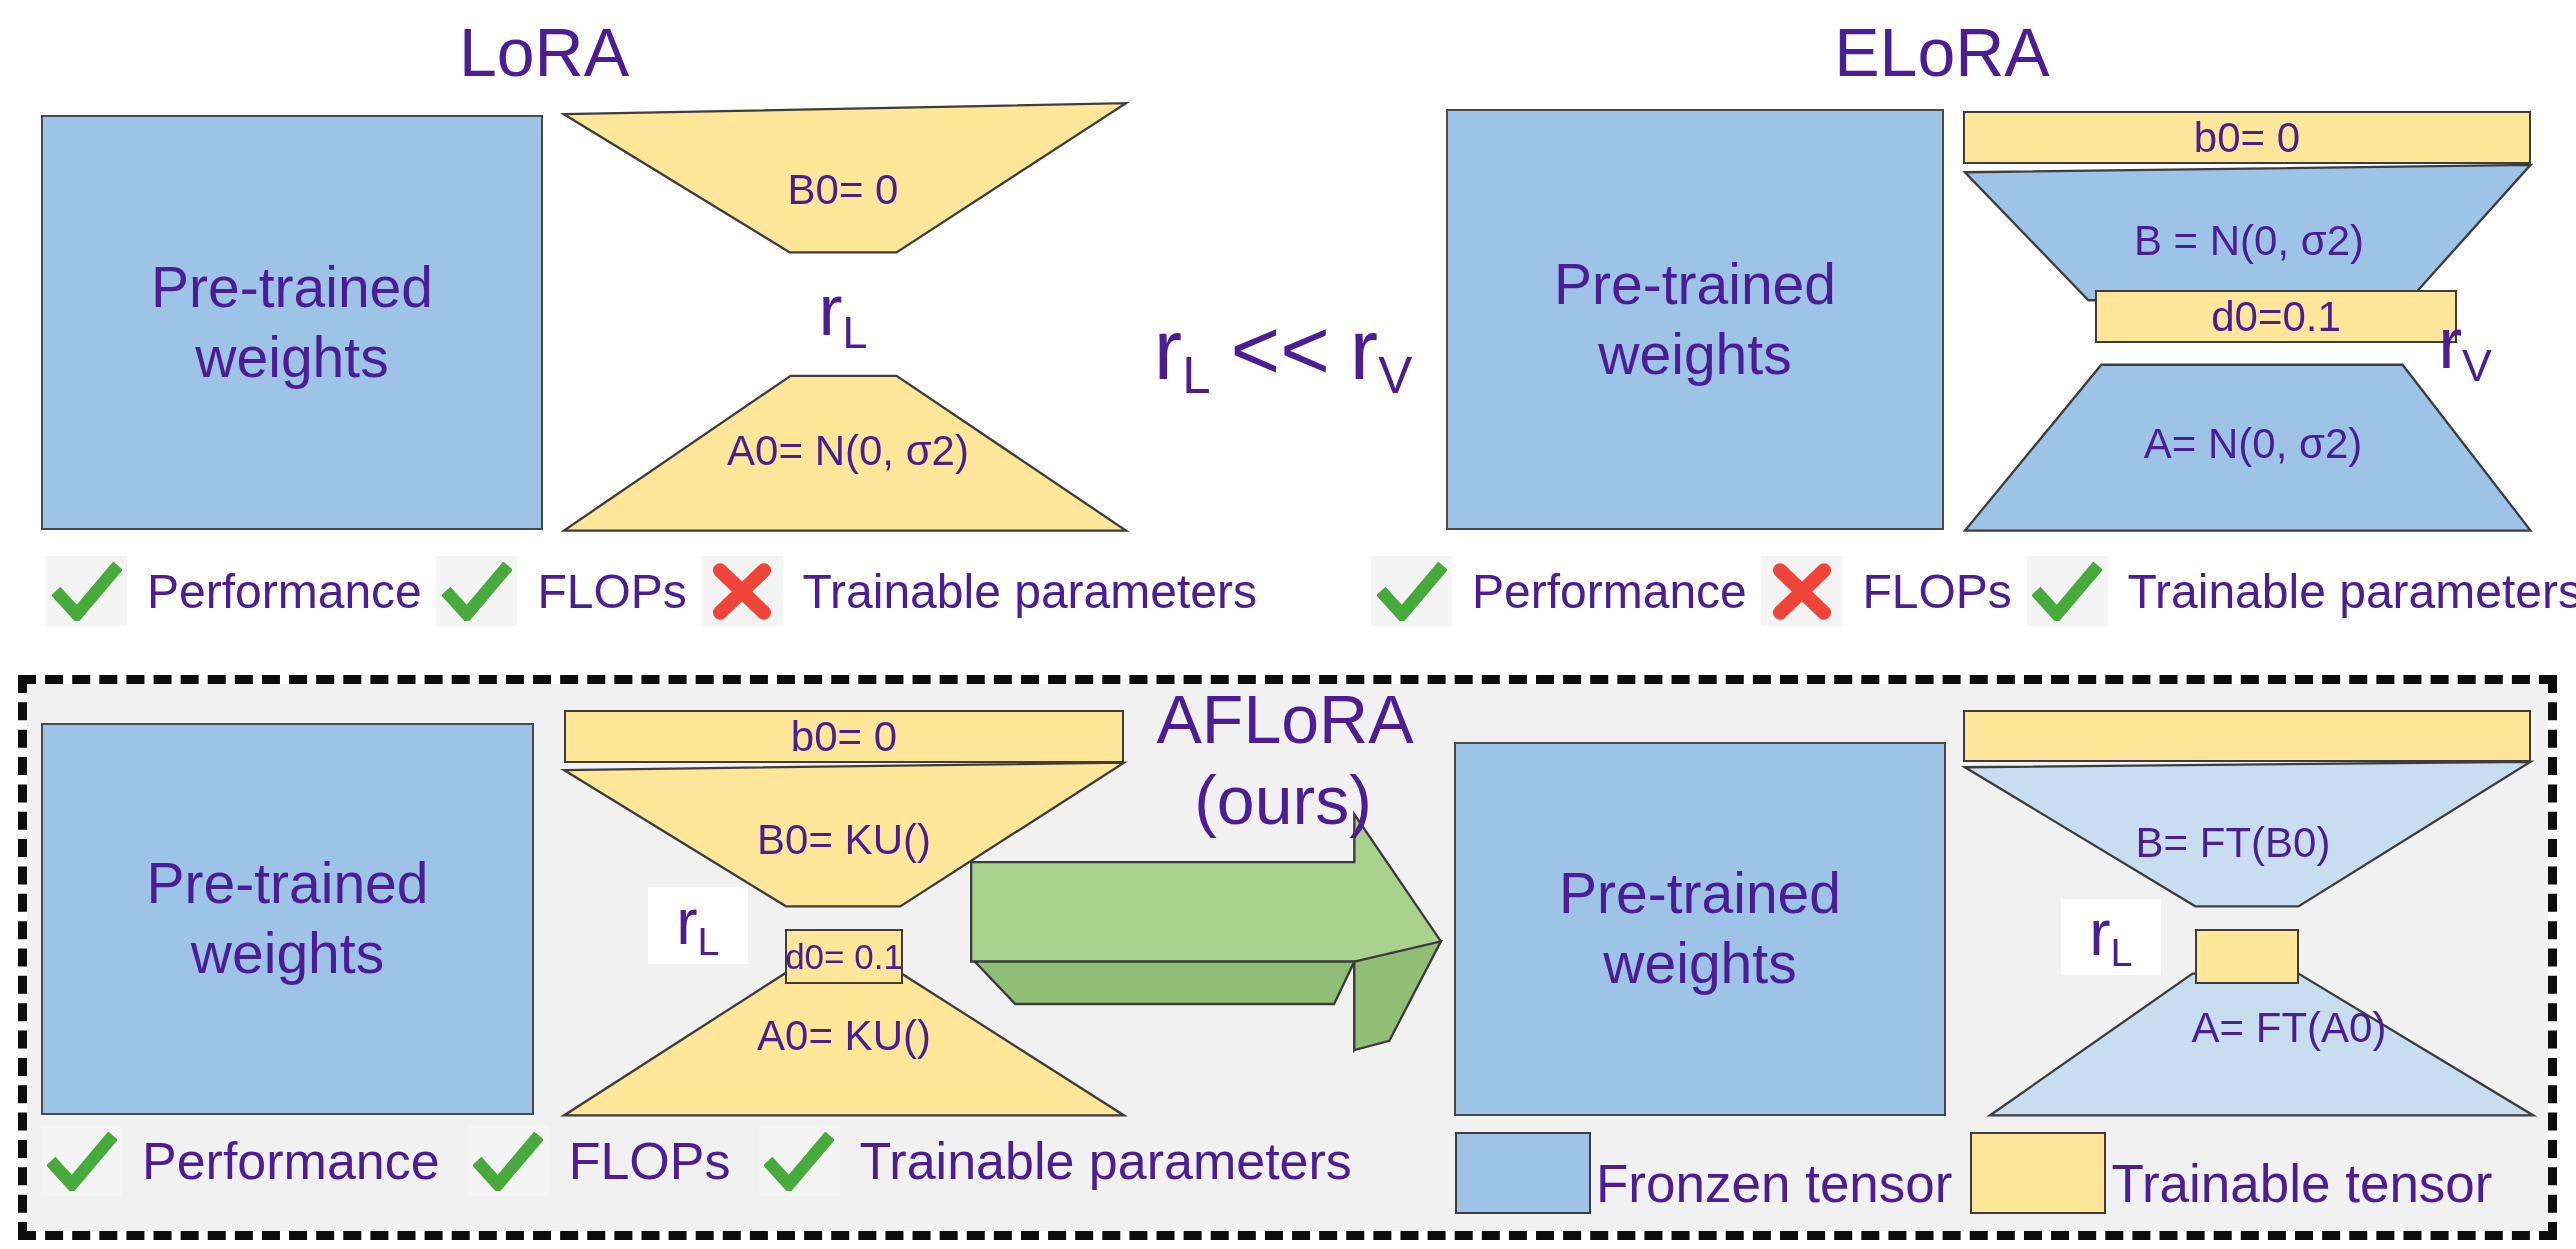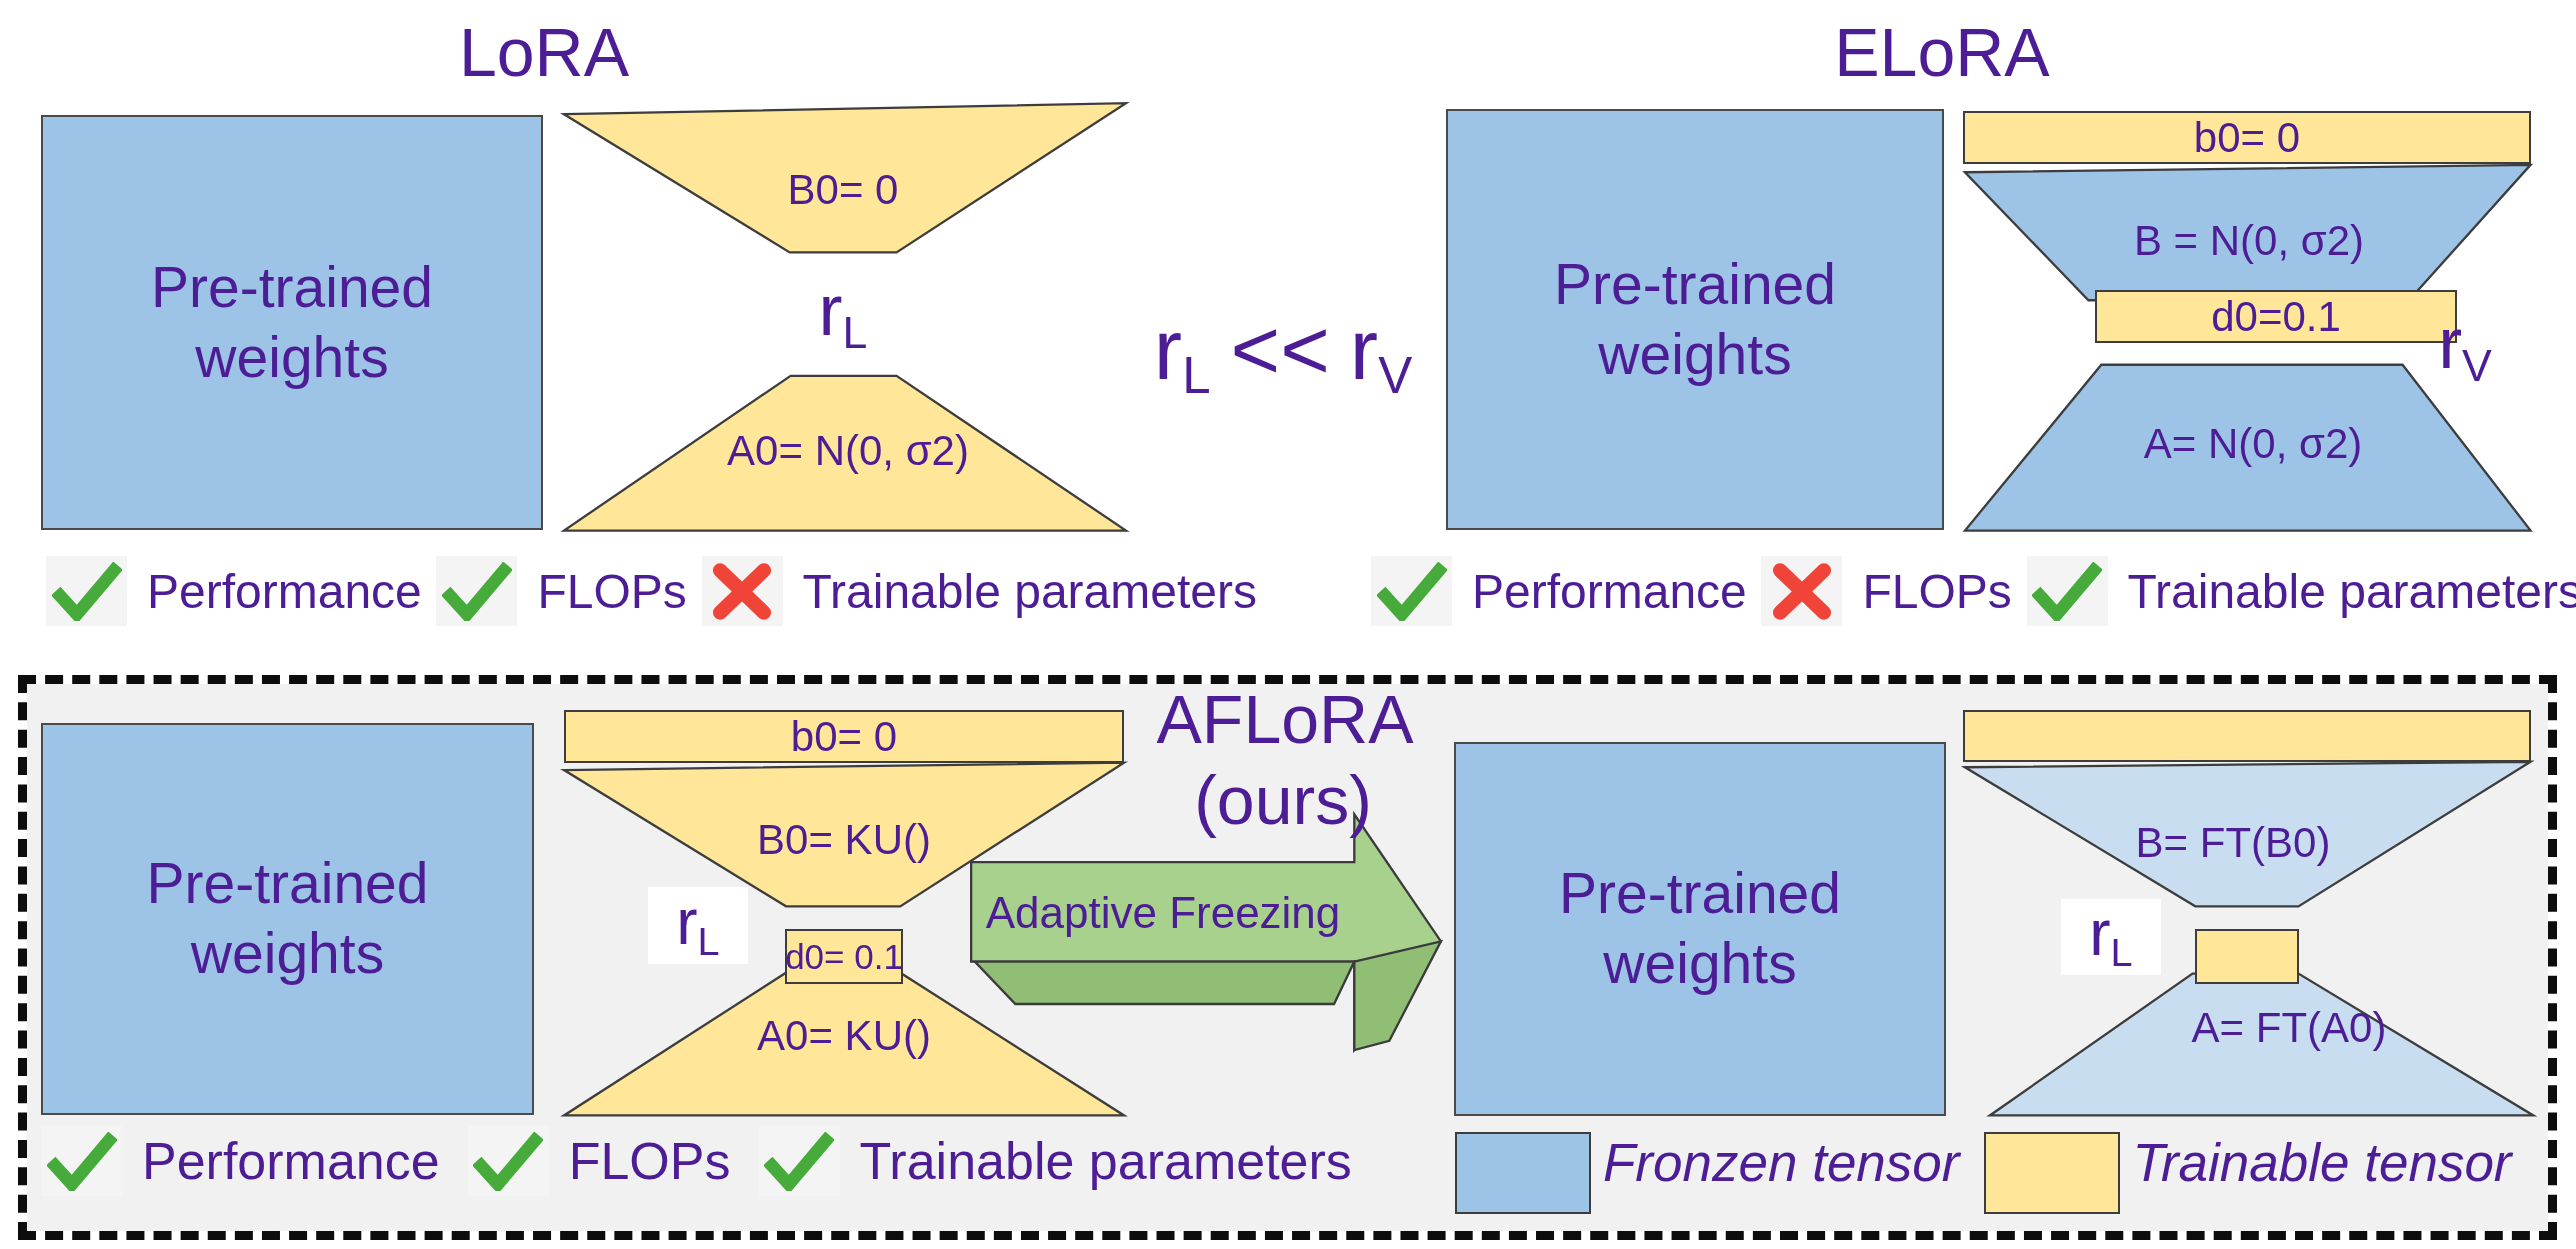--- a/index.html
+++ b/index.html
@@ -83,21 +83,21 @@
 
   
   .arrow-label{
     position:absolute;transform:translate(-50%,-50%);
     font-size:44px;white-space:nowrap;
   }
 
   
   .legend-row{
     position:absolute;left:1455px;top:1132px;
-    display:flex;align-items:flex-start;gap:12px;font-style:italic;
+    display:flex;align-items:flex-end;gap:5px;
   }
   .legend-label{font-size:53px;white-space:nowrap;}
   .legend-label.pad-right{margin-right:13px;}
   .swatch{width:136px;height:82px;border:2.8px solid #3d3d3d;box-sizing:border-box;flex:none;}
   .swatch.frozen{background:var(--frozen-blue,#9DC3E6);}
   .swatch.trainable{background:var(--trainable-yellow,#FFE699);}
 </style>
 </head>
 <body>
 
@@ -211,21 +211,20 @@
     <span class="pt-label">Pre-trained weights</span>
   </div>
   <div class="bar" style="left:564px;top:710px;width:560px;height:53px;">b0= 0</div>
   <div class="shape-label" style="left:844px;top:840px;">B0= KU()</div>
   <div class="rank-box" style="left:648px;top:887px;width:100px;height:77px;">
     <span class="rank"><span>r</span><span class="sub">L</span></span>
   </div>
   <div class="bar small" style="left:785px;top:910px;width:118px;height:55px;">d0= 0.1</div>
   <div class="shape-label" style="left:844px;top:1036px;">A0= KU()</div>
 
-  <div class="arrow-label" style="left:1163px;top:913px;">Adaptive Freezing</div>
 
   <div class="pretrained" style="left:1454px;top:742px;width:492px;height:374px;">
     <span class="pt-label">Pre-trained weights</span>
   </div>
   <div class="bar" style="left:1963px;top:710px;width:568px;height:52px;"></div>
   <div class="shape-label" style="left:2233px;top:843px;">B= FT(B0)</div>
   <div class="rank-box" style="left:2061px;top:899px;width:100px;height:76px;">
     <span class="rank"><span>r</span><span class="sub">L</span></span>
   </div>
   <div class="bar small" style="left:2195px;top:910px;width:104px;height:55px;"></div>

